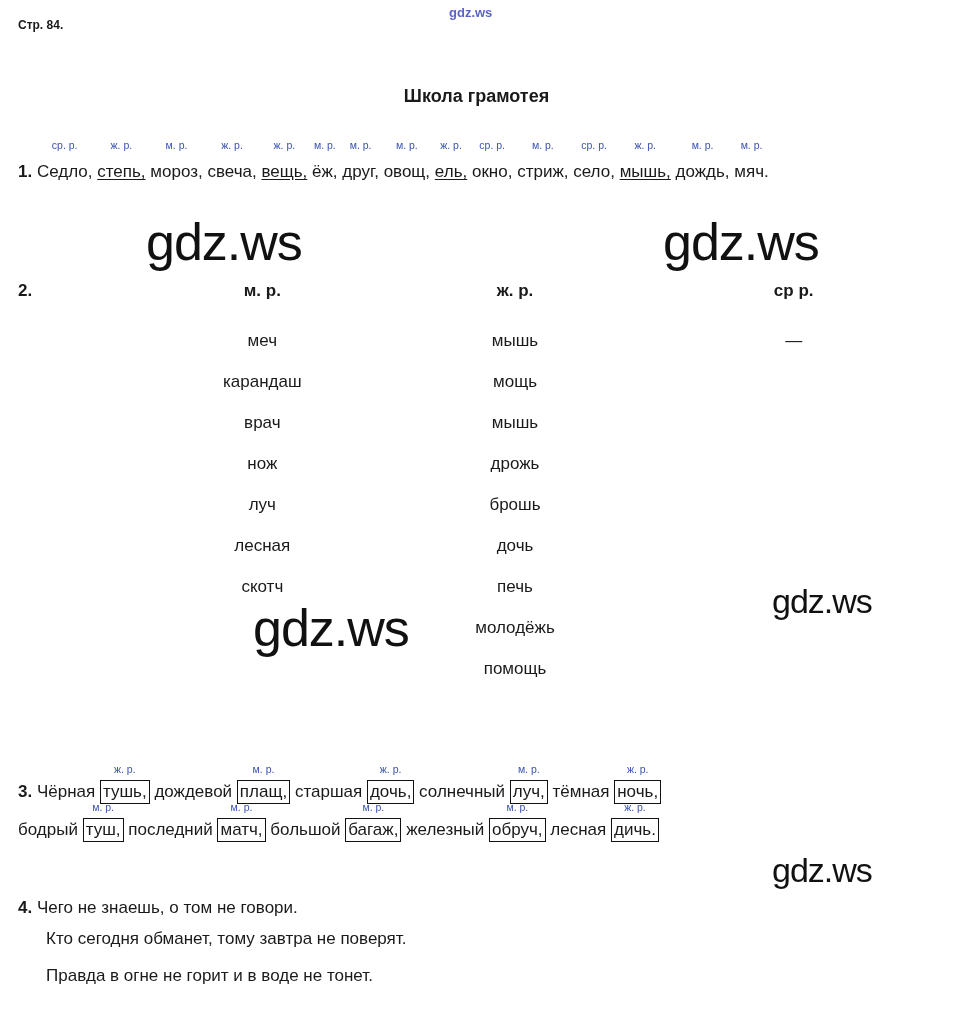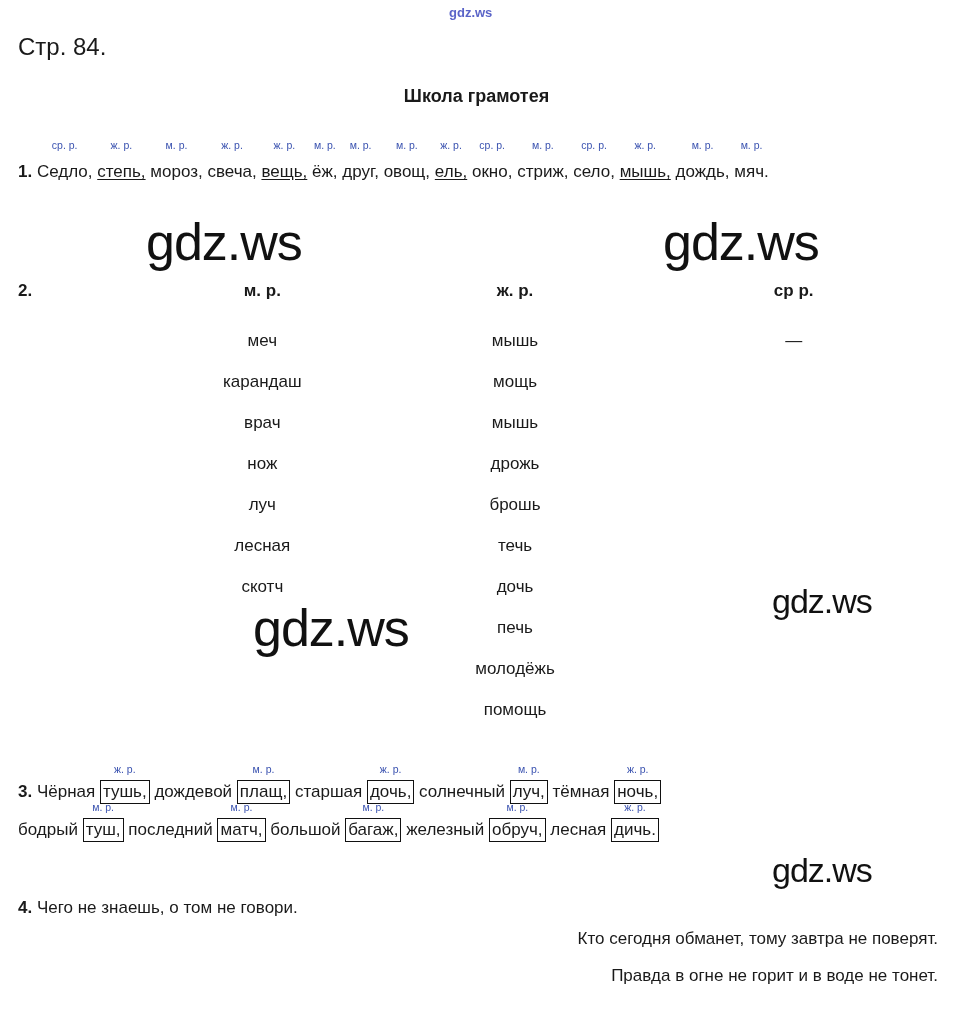--- a/index.html
+++ b/index.html
@@ -39,24 +39,24 @@
     left: 449px;
   }
   .wm-1 { font-size: 52px; top: 212px; left: 146px; }
   .wm-2 { font-size: 52px; top: 212px; left: 663px; }
   .wm-3 { font-size: 52px; top: 598px; left: 253px; }
   .wm-4 { font-size: 34px; top: 582px; left: 772px; }
   .wm-5 { font-size: 34px; top: 851px; left: 772px; }
 
   .page-num {
     position: absolute;
-    top: 33px;
-    left: 18px;
-    font-size: 24px;
-    font-weight: 400;
+    top: 18px;
+    left: 18px;
+    font-size: 12px;
+    font-weight: 700;
   }
   .doc-title {
     position: absolute;
     top: 74px;
     left: 0;
     width: 953px;
     text-align: center;
     font-size: 18px;
     font-weight: 700;
     margin-top: 12px;
@@ -156,21 +156,21 @@
 
   
   .task4 {
     position: absolute;
     top: 898px;
     left: 18px;
     width: 920px;
     font-size: 17px;
   }
   .t4-line1 { margin: 0 0 4px 0; }
-  .t4-line { margin: 0 0 4px 28px; line-height: 33px; text-align: right; }
+  .t4-line { margin: 0 0 4px 28px; line-height: 33px; }
 </style>
 </head>
 <body>
 
 <div class="page">
 
   <div class="wm wm-top">gdz.ws</div>
 
   <div class="page-num">Стр. 84.</div>
   <div class="doc-title">Школа грамотея</div>
@@ -196,21 +196,20 @@
           <div class="col-item">лесная</div>
           <div class="col-item">скотч</div>
         </div>
         <div class="col col2">
           <div class="col-head">ж. р.</div>
           <div class="col-item">мышь</div>
           <div class="col-item">мощь</div>
           <div class="col-item">мышь</div>
           <div class="col-item">дрожь</div>
           <div class="col-item">брошь</div>
-          <div class="col-item">течь</div>
           <div class="col-item">дочь</div>
           <div class="col-item">печь</div>
           <div class="col-item">молодёжь</div>
           <div class="col-item">помощь</div>
         </div>
         <div class="col col3">
           <div class="col-head">ср р.</div>
           <div class="col-item">—</div>
         </div>
       </div>

